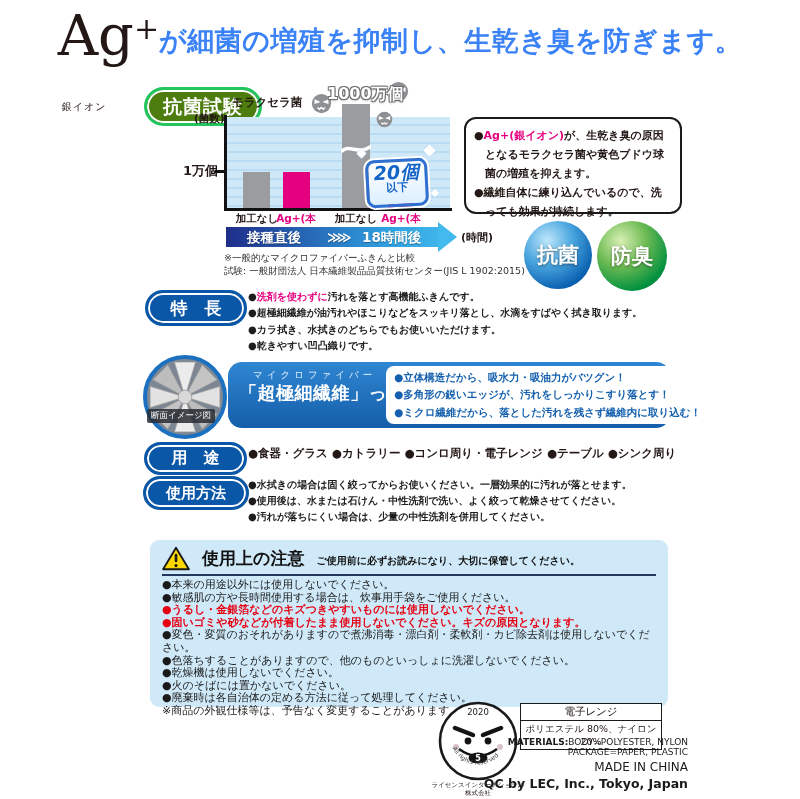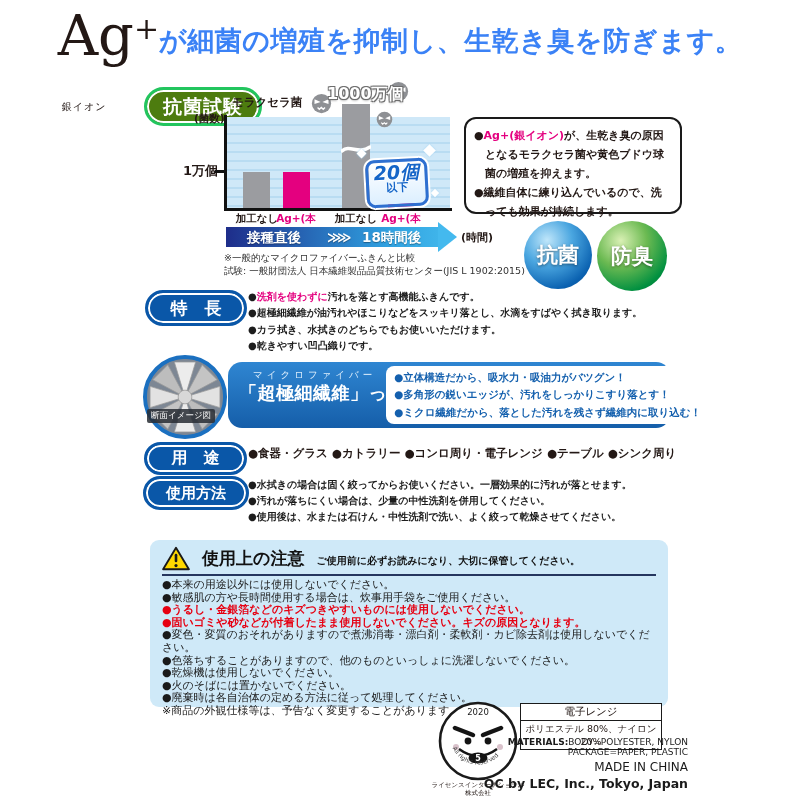--- a/index.html
+++ b/index.html
@@ -232,22 +232,22 @@
     <p>●多角形の鋭いエッジが、汚れをしっかりこすり落とす！</p>
     <p>●ミクロ繊維だから、落とした汚れを残さず繊維内に取り込む！</p>
   </div>
 
   <div class="pill blue" style="left:144px;top:442px;width:97px;height:27px;font-size:16px;">用　途</div>
   <div class="uses-line">●食器・グラス ●カトラリー ●コンロ周り・電子レンジ ●テーブル ●シンク周り</div>
 
   <div class="pill blue" style="left:143px;top:476px;width:100px;height:28px;font-size:15px;">使用方法</div>
   <div class="bullets usage">
     <p>●水拭きの場合は固く絞ってからお使いください。一層効果的に汚れが落とせます。</p>
+    <p>●使用後は、水または石けん・中性洗剤で洗い、よく絞って乾燥させてください。</p>
     <p>●汚れが落ちにくい場合は、少量の中性洗剤を併用してください。</p>
-    <p>●使用後は、水または石けん・中性洗剤で洗い、よく絞って乾燥させてください。</p>
   </div>
 
   <div class="notice">
     <div class="notice-head">
       <svg width="28" height="25" viewBox="0 0 30 26">
         <path d="M15 1.5 L28.8 24.5 H1.2 Z" fill="#ffd800" stroke="#1a1a1a" stroke-width="2" stroke-linejoin="round"></path>
         <rect x="13.6" y="8" width="2.8" height="9" rx="1.4" fill="#1a1a1a"></rect>
         <circle cx="15" cy="20.6" r="1.7" fill="#1a1a1a"></circle>
       </svg>
       <span class="notice-title">使用上の注意</span>

